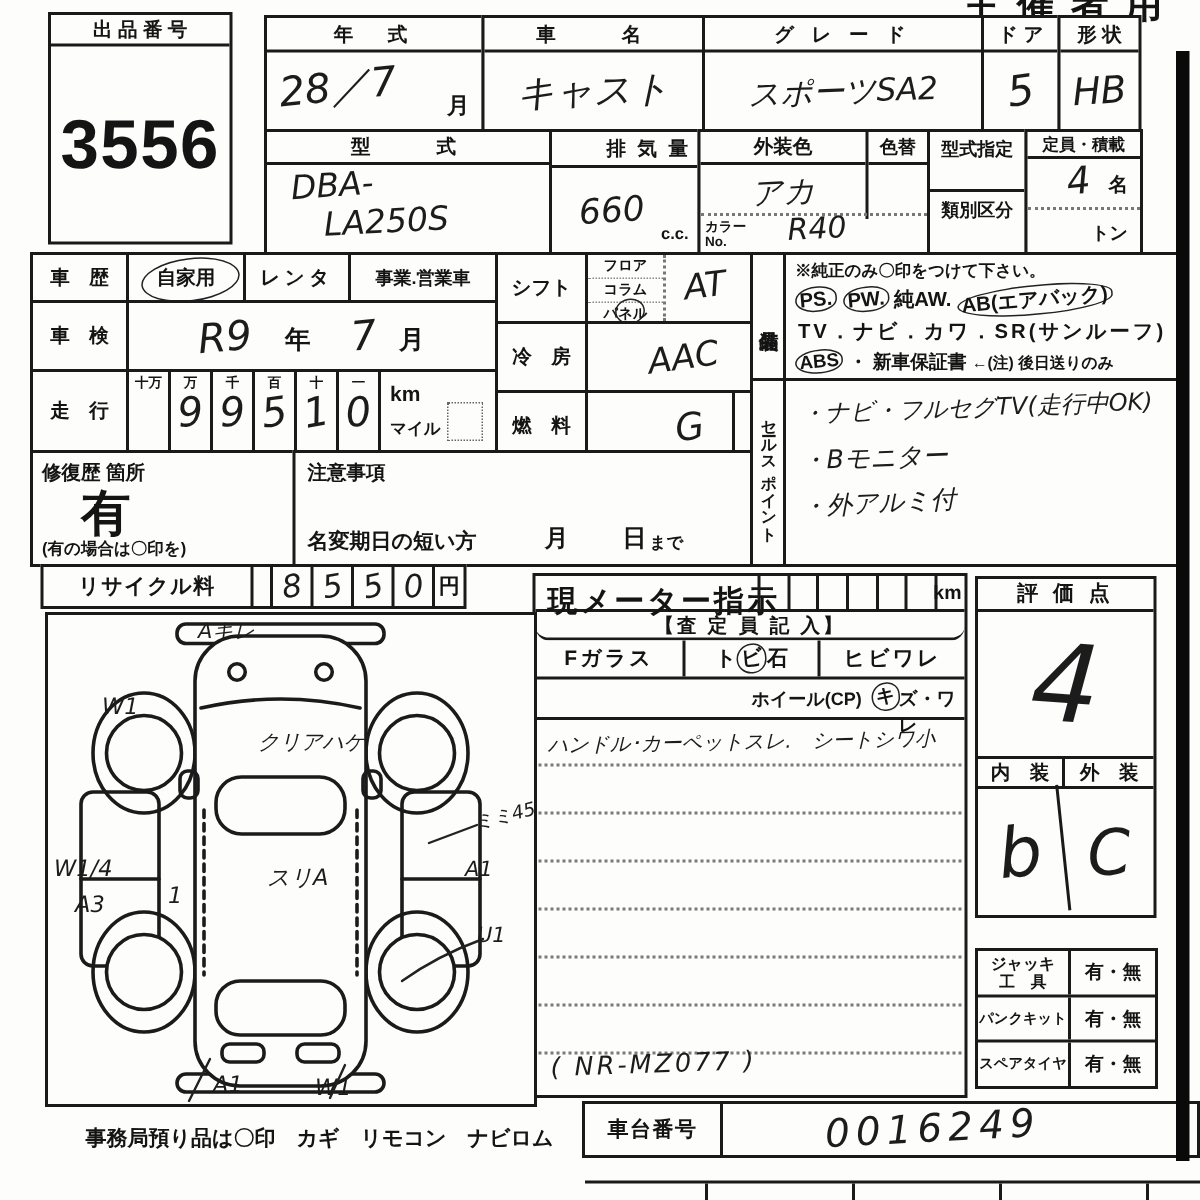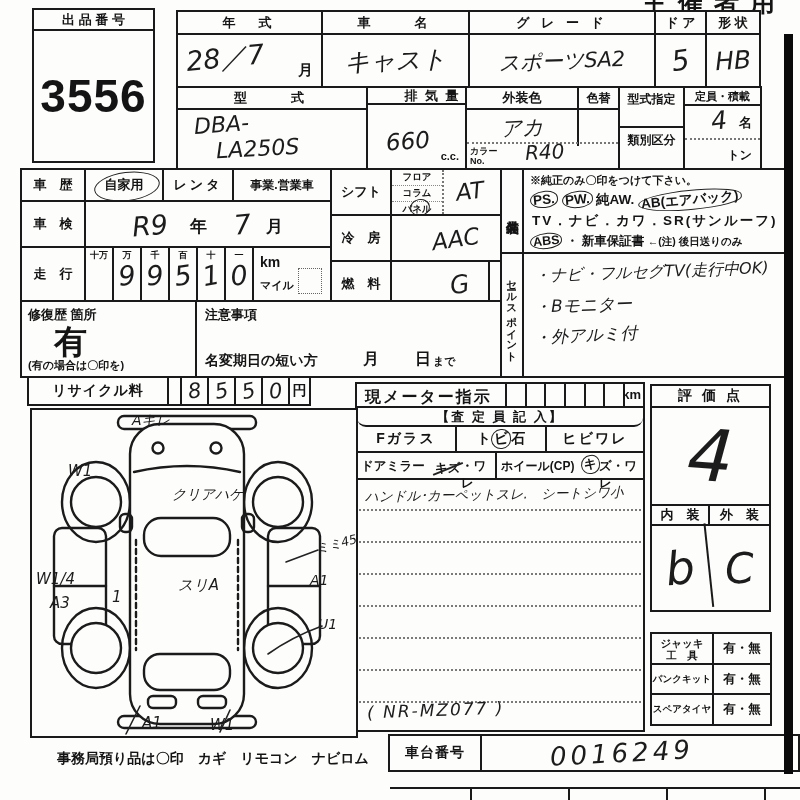--- a/index.html
+++ b/index.html
@@ -62,21 +62,21 @@
     <div class="cell bb ctr lbl" style="left:0;top:0;right:0;height:23px;font-size:13px;">形 状</div>
     <div class="cell ctr hand" style="left:0;top:23px;right:0;bottom:0;font-size:25px;transform:rotate(-4deg);">HB</div>
   </div>
 
   <div class="box" style="left:176px;top:86px;width:192px;height:84px;">
     <div class="cell bb ctr lbl" style="left:0;top:0;right:0;height:22px;font-size:13px;letter-spacing:6px;">型　　式</div>
     <div class="abs hand" style="left:16px;top:24px;font-size:22px;transform:rotate(-4deg);">DBA-</div>
     <div class="abs hand" style="left:38px;top:48px;font-size:22px;transform:rotate(-3deg);">LA250S</div>
   </div>
   <div class="box" style="left:366px;top:86px;width:101px;height:84px;">
-    <div class="cell bb ctr lbl" style="left:0;top:0;right:0;height:17px;font-size:13px;letter-spacing:2px;padding-left:32px;">排 気 量</div>
+    <div class="cell bb ctr lbl" style="left:0;top:0;right:0;height:24px;font-size:13px;letter-spacing:2px;padding-left:32px;">排 気 量</div>
     <div class="abs hand" style="left:18px;top:40px;font-size:23px;transform:rotate(-4deg);">660</div>
     <div class="abs lbl" style="right:6px;bottom:6px;font-size:11px;">c.c.</div>
   </div>
   <div class="box" style="left:465px;top:86px;width:155px;height:84px;">
     <div class="cell br" style="left:0;top:0;width:112px;height:58px;">
       <div class="cell bb ctr lbl" style="left:0;top:0;right:0;height:22px;font-size:13px;">外装色</div>
       <div class="cell ctr hand" style="left:0;top:22px;right:0;bottom:0;font-size:21px;transform:rotate(-3deg);">アカ</div>
     </div>
     <div class="cell" style="left:112px;top:0;right:0;height:58px;">
       <div class="cell bb ctr lbl" style="left:0;top:0;right:0;height:22px;font-size:12px;">色替</div>
@@ -224,21 +224,21 @@
       <span class="vtext" style="font-size:10.5px;letter-spacing:0;">セールスポイント</span>
     </div>
     <div class="abs hand" style="left:32px;top:8px;font-size:16px;transform:rotate(-2deg);white-space:nowrap;">・ナビ・フルセグTV(走行中OK)</div>
     <div class="abs hand" style="left:32px;top:40px;font-size:17px;transform:rotate(-2deg);">・Bモニター</div>
     <div class="abs hand" style="left:32px;top:70px;font-size:17px;transform:rotate(-3deg);">・外アルミ付</div>
   </div>
 
   <div class="box" style="left:355px;top:382px;width:290px;height:350px;">
 
     <div class="cell bb" style="left:0;top:0;right:0;height:24px;">
-      <div class="abs lbl" style="left:8px;top:3px;font-size:16px;letter-spacing:2px;">現メーター指示</div>
+      <div class="abs lbl" style="left:8px;top:3px;font-size:20px;letter-spacing:2px;">現メーター指示</div>
       <div class="abs" style="left:148px;top:0;width:120px;bottom:0;display:flex;">
         <div class="digcell"></div>
         <div class="digcell"></div>
         <div class="digcell"></div>
         <div class="digcell"></div>
         <div class="digcell"></div>
         <div class="digcell" style="border-right:2px solid #1a1a1a;"></div>
       </div>
       <div class="abs lbl" style="right:2px;top:3px;font-size:13px;">km</div>
     </div>
@@ -249,25 +249,20 @@
       <div class="cell br ctr lbl" style="left:0;top:0;width:100px;bottom:0;font-size:14px;letter-spacing:2px;">Fガラス</div>
       <div class="cell br ctr lbl" style="left:100px;top:0;width:90px;bottom:0;font-size:14px;">
         <span>ト</span>
           <span class="circ">ビ</span>
           <span>石</span>
       </div>
       <div class="cell ctr lbl" style="left:190px;top:0;right:0;bottom:0;font-size:14px;letter-spacing:2px;">ヒビワレ</div>
     </div>
 
     <div class="cell bb" style="left:0;top:69px;right:0;height:27px;">
-      <div class="cell br" style="left:0;top:0;width:140px;bottom:0;">
-        <span class="abs lbl" style="left:4px;top:5px;font-size:12.5px;">ドアミラー</span>
-        <span class="abs lbl slashed" style="left:78px;top:5px;font-size:12.5px;">キズ</span>
-        <span class="abs lbl" style="left:104px;top:5px;font-size:12.5px;">・ワレ</span>
-      </div>
       <div class="cell" style="left:140px;top:0;right:0;bottom:0;">
         <span class="abs lbl" style="left:4px;top:5px;font-size:12px;">ホイール(CP)</span>
         <span class="abs lbl circ" style="left:84px;top:2px;font-size:12.5px;">キ</span>
         <span class="abs lbl" style="left:102px;top:5px;font-size:12.5px;">ズ・ワレ</span>
       </div>
     </div>
 
     <div class="dotrow" style="top:125px;"></div>
     <div class="dotrow" style="top:157px;"></div>
     <div class="dotrow" style="top:189px;"></div>

